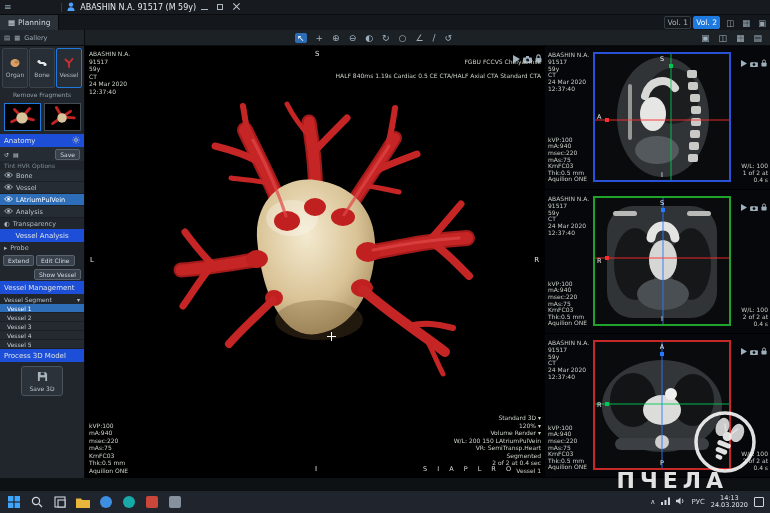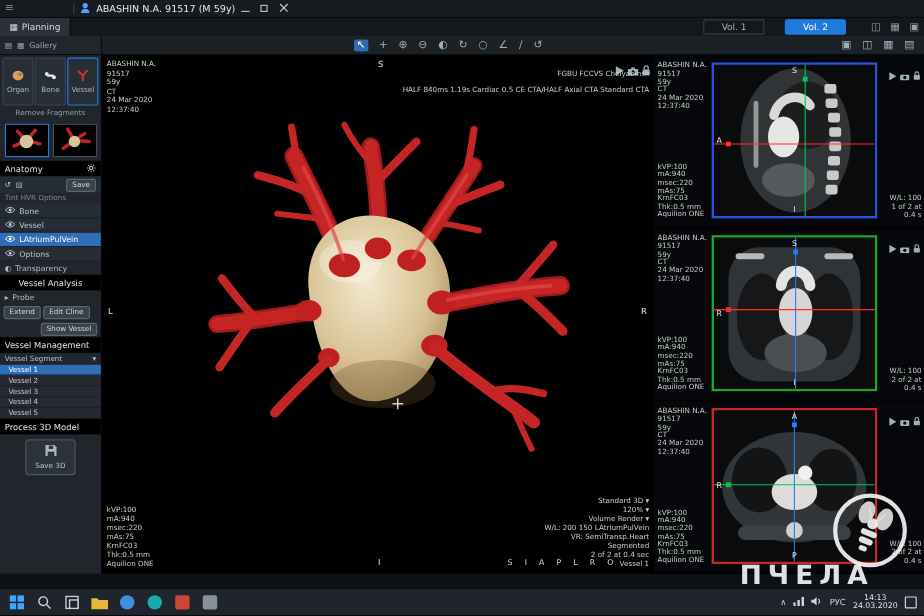--- a/index.html
+++ b/index.html
@@ -21,41 +21,41 @@
   .wb-min{display:inline-block;width:7px;height:1px;background:#aeb8c0;}
   .wb-max{display:inline-block;width:6px;height:6px;border:1px solid #aeb8c0;}
   .wb-close{position:relative;display:inline-block;width:8px;height:8px;}
   .wb-close::before,.wb-close::after{content:"";position:absolute;left:3.5px;top:0;width:1px;height:9px;background:#c6ccd2;}
   .wb-close::before{transform:rotate(45deg);} .wb-close::after{transform:rotate(-45deg);}
 
   
   #menubar{top:15px;height:15px;background:#14171b;font-size:7.5px;}
   .tab-planning{height:100%;display:flex;align-items:center;gap:3px;padding:0 8px;background:#2a3138;border-right:1px solid #090b0d;color:#d3dae0;}
   .spacer{flex:1;}
-  .vol{padding:1px 14px;color:#aab5bd;border:1px solid #343c44;border-radius:2px;margin-right:17px;}
+  .vol{padding:1px 2px;color:#aab5bd;border:1px solid #343c44;border-radius:2px;margin-right:2px;}
   .vol.active{background:var(--accent,#1f7ae0);color:#fff;border-color:var(--accent,#1f7ae0);}
   .mb-ic{color:#93a3af;font-size:8.5px;margin:0 4px;}
 
   
   #toolbar{top:30px;height:16px;background:#1c2126;border-bottom:1px solid #090b0d;}
   .gallery-strip{width:85px;height:100%;background:#20262c;display:flex;align-items:center;gap:4px;padding:0 4px;font-size:6.5px;color:#9aa6ae;border-right:1px solid #090b0d;}
   .tools{position:absolute;left:295px;top:0;height:16px;display:flex;align-items:center;gap:9px;font-size:9px;color:#9fb0bd;}
   .tool.active{background:#2d6db5;color:#fff;border-radius:2px;padding:0 2px;}
   .tools-r{position:absolute;right:8px;top:0;height:16px;display:flex;align-items:center;gap:9px;font-size:9px;color:#9fb0bd;}
 
   
   #leftpanel{position:absolute;left:0;top:46px;width:85px;height:432px;background:#20262c;border-right:1px solid #05070a;font-size:6px;}
   .lp-modes{display:flex;gap:1px;padding:2px;height:44px;}
   .lp-mode{flex:1;background:#272e36;border:1px solid #3a434d;border-radius:2px;display:flex;flex-direction:column;align-items:center;justify-content:center;gap:2px;color:#aeb9c2;}
   .lp-mode.active{border-color:var(--accent,#1f7ae0);}
   .lp-remove{height:10px;line-height:10px;text-align:center;color:#93a0a9;}
   .lp-thumbs{height:34px;display:flex;gap:3px;padding:3px 4px;}
   .lp-thumb{width:37px;height:28px;background:#000;border:1px solid #434c55;}
   .lp-thumb.selected{border-color:var(--accent,#1f7ae0);}
-  .lp-header{height:13px;background:#000000;color:#dbe2e7;padding:0 4px;font-size:7px;display:flex;align-items:center;}
+  .lp-header{height:13px;background:#1d4ed8;color:#dbe2e7;padding:0 4px;font-size:7px;display:flex;align-items:center;}
   .lp-header.center{justify-content:center;text-align:center;}
   .lp-saverow{height:14px;display:flex;align-items:center;gap:4px;padding:0 4px;background:#252c33;}
   .lp-btn{background:#39424c;border:1px solid #59646e;border-radius:2px;color:#d2dae0;font-size:6px;padding:1px 4px;line-height:7px;}
   .lp-options{height:9px;line-height:9px;padding:0 4px;color:#7f8b94;}
   .lp-row{height:12px;display:flex;align-items:center;gap:3px;padding:0 4px;color:#b9c3cb;font-size:6.5px;background:#252c33;border-bottom:1px solid #1b2026;}
   .lp-row.selected{background:#2e6db8;color:#fff;}
   .lp-minirow{height:11px;display:flex;align-items:center;gap:3px;padding:0 4px;color:#aeb9c2;font-size:6.5px;}
   .lp-btnrow{height:15px;display:flex;align-items:center;gap:2px;padding:0 3px;}
   .lp-btnrow.right{justify-content:flex-end;height:13px;}
   .lp-seg{height:10px;display:flex;align-items:center;padding:0 4px;color:#b9c3cb;}
@@ -241,21 +241,21 @@
             <path d="M0.5,3 Q4.5,-1.5 8.5,3 Q4.5,7.5 0.5,3Z" fill="none" stroke="currentColor" stroke-width="0.8"></path>
             <circle cx="4.5" cy="3" r="1.3" fill="currentColor"></circle>
           </svg></span>
       <span>LAtriumPulVein</span>
     </div>
     <div class="lp-row">
       <span><svg width="9" height="6" viewBox="0 0 9 6">
             <path d="M0.5,3 Q4.5,-1.5 8.5,3 Q4.5,7.5 0.5,3Z" fill="none" stroke="currentColor" stroke-width="0.8"></path>
             <circle cx="4.5" cy="3" r="1.3" fill="currentColor"></circle>
           </svg></span>
-      <span>Options</span>
+      <span>Analysis</span>
     </div>
     <div class="lp-minirow">
       <span>◐</span>
       <span>Transparency</span>
     </div>
 
     <div class="lp-header center">
       <span>Vessel Analysis</span>
     </div>
     <div class="lp-minirow">

